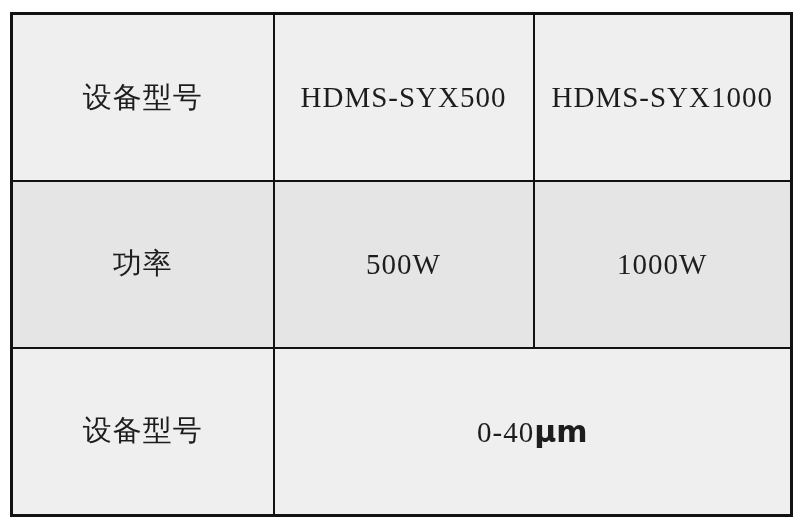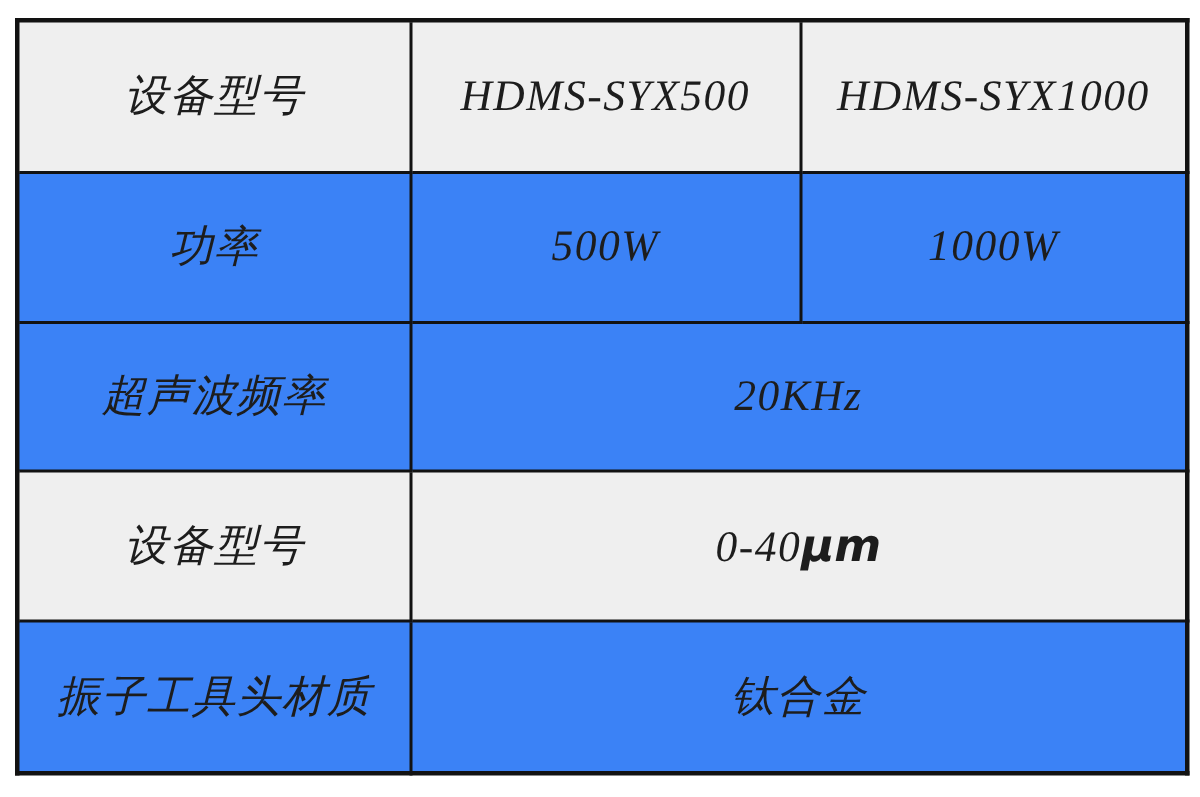--- a/index.html
+++ b/index.html
@@ -8,21 +8,20 @@
     width: 800px;
     height: 531px;
     background: #ffffff;
     overflow: hidden;
   }
   .page {
     position: relative;
     width: 800px;
     height: 531px;
     background: #ffffff;
-    font-style: italic;
   }
   table.spec-table {
     position: absolute;
     left: 10px;
     top: 12px;
     width: 780px;
     height: 505px;
     border-collapse: collapse;
     table-layout: fixed;
     border: 3px solid #121212;
@@ -30,21 +29,21 @@
     font-size: 29px;
     color: #1d1d1d;
   }
   table.spec-table td {
     border: 2px solid #121212;
     text-align: center;
     vertical-align: middle;
     padding: 0;
     white-space: pre-wrap;
     letter-spacing: 1px;
-    background: #3b82f6;
+    background: #e5e5e5;
   }
   tr.shaded td {
     background: #efefef;
   }
   td.label-cell {
     letter-spacing: 2px;
   }
   .unit-sans {
     font-family: "DejaVu Sans", sans-serif;
     font-weight: 700;
@@ -66,27 +65,19 @@
       <tr class="shaded">
         <td class="label-cell">设备型号</td>
         <td class="value-cell">HDMS-SYX500</td>
         <td class="value-cell">HDMS-SYX1000</td>
       </tr>
       <tr>
         <td class="label-cell">功率</td>
         <td class="value-cell">500W</td>
         <td class="value-cell">1000W</td>
       </tr>
-      <tr>
-        <td class="label-cell">超声波频率</td>
-        <td class="value-cell" colspan="2">20KHz</td>
-      </tr>
       <tr class="shaded">
         <td class="label-cell">设备型号</td>
         <td class="value-cell" colspan="2"><span>0-40</span><span class="unit-sans">μm</span></td>
-      </tr>
-      <tr>
-        <td class="label-cell">振子工具头材质</td>
-        <td class="value-cell" colspan="2">钛合金</td>
       </tr>
     </tbody>
   </table>
 </div>
 
 </body></html>

